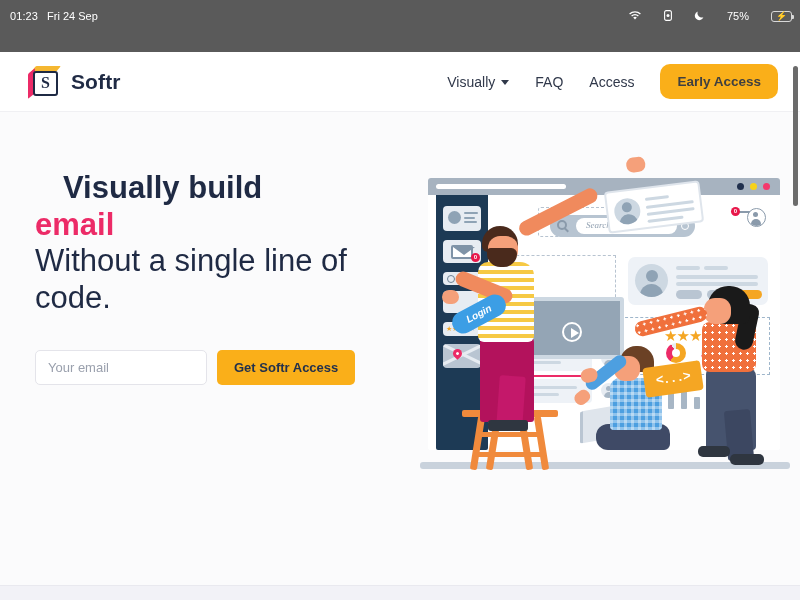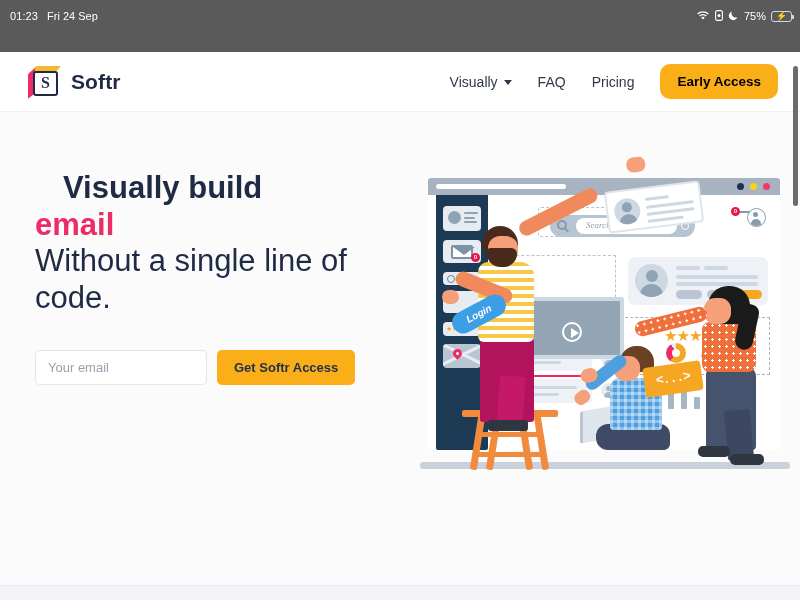--- a/index.html
+++ b/index.html
@@ -21,21 +21,21 @@
     align-items: center;
     position: relative;
     padding: 16px 10px;
     font-size: 11px;
   }
   .status-left { display: flex; align-items: center; gap: 9px; white-space: nowrap; }
   .status-time { font-size: 11px; letter-spacing: .1px; }
   .status-date { font-size: 11px; }
   .status-right {
     position: absolute; right: 8px; top: 0; bottom: 0;
-    display: flex; align-items: center; gap: 5px;
+    display: flex; align-items: center; gap: 22px;
   }
   .status-pct { font-size: 11px; }
   .batt {
     width: 21px; height: 11px; border: 1px solid #d8d8d8; border-radius: 3px;
     position: relative; padding: 1px;
   }
   .batt::after {
     content: ""; position: absolute; right: -3px; top: 3px;
     width: 2px; height: 4px; background: #d8d8d8; border-radius: 0 1px 1px 0;
   }
@@ -97,21 +97,21 @@
   .nav-link {
     font-size: 14px; color: #30384a; cursor: pointer;
     display: flex; align-items: center; gap: 6px;
   }
   .caret {
     width: 0; height: 0; border-left: 4px solid transparent;
     border-right: 4px solid transparent; border-top: 5px solid #30384a;
     display: inline-block; margin-top: 2px;
   }
   .btn-early {
-    background: #faaf19; color: #000000; border: none; border-radius: 10px;
+    background: #faaf19; color: #404040; border: none; border-radius: 10px;
     padding: 10px 17px; font-size: 13.5px; font-weight: bold; cursor: pointer;
     font-family: "Liberation Sans", sans-serif;
   }
 
   
   .hero {
     display: flex; padding: 58px 0 0 0; position: relative; height: 492px;
   }
   .hero-left { width: 410px; padding-left: 35px; }
   .headline {
@@ -488,21 +488,21 @@
       </span>
       <span class="brand-name">Softr</span>
     </div>
 
     <div class="nav">
       <span class="nav-link">
         <span>Visually</span>
         <span class="caret"></span>
       </span>
       <span class="nav-link">FAQ</span>
-      <span class="nav-link">Pricing</span>
+      <span class="nav-link">Access</span>
       <button class="btn-early">Early Access</button>
     </div>
   </div>
 
   <div class="hero">
 
     <div class="hero-left">
       <h1 class="headline">
         <span class="l1">Visually build</span>
         <span class="l2">email</span>

